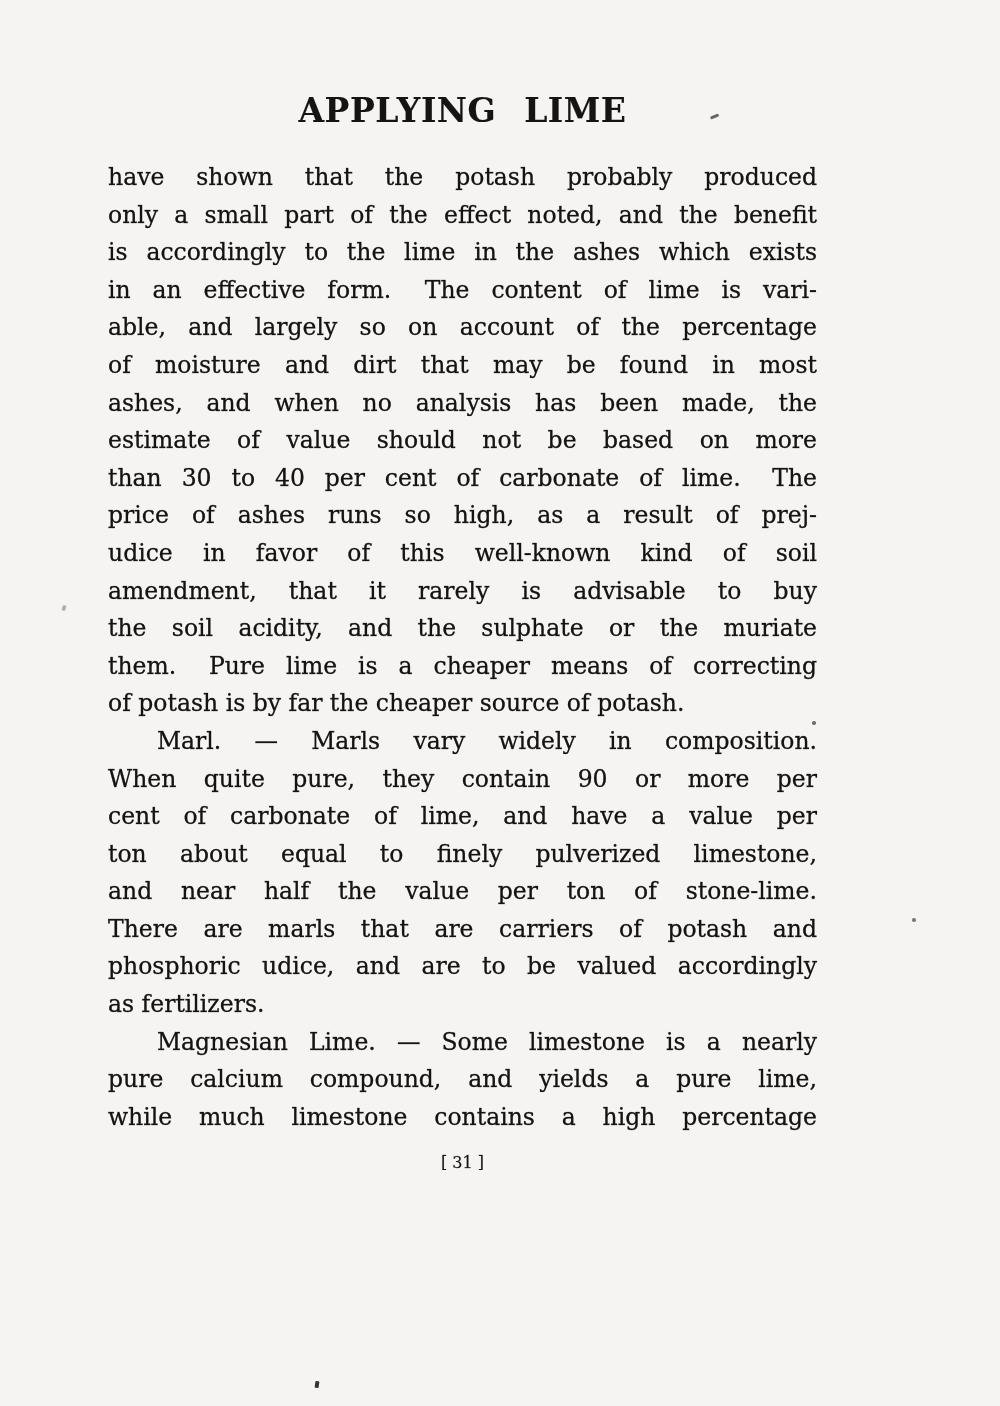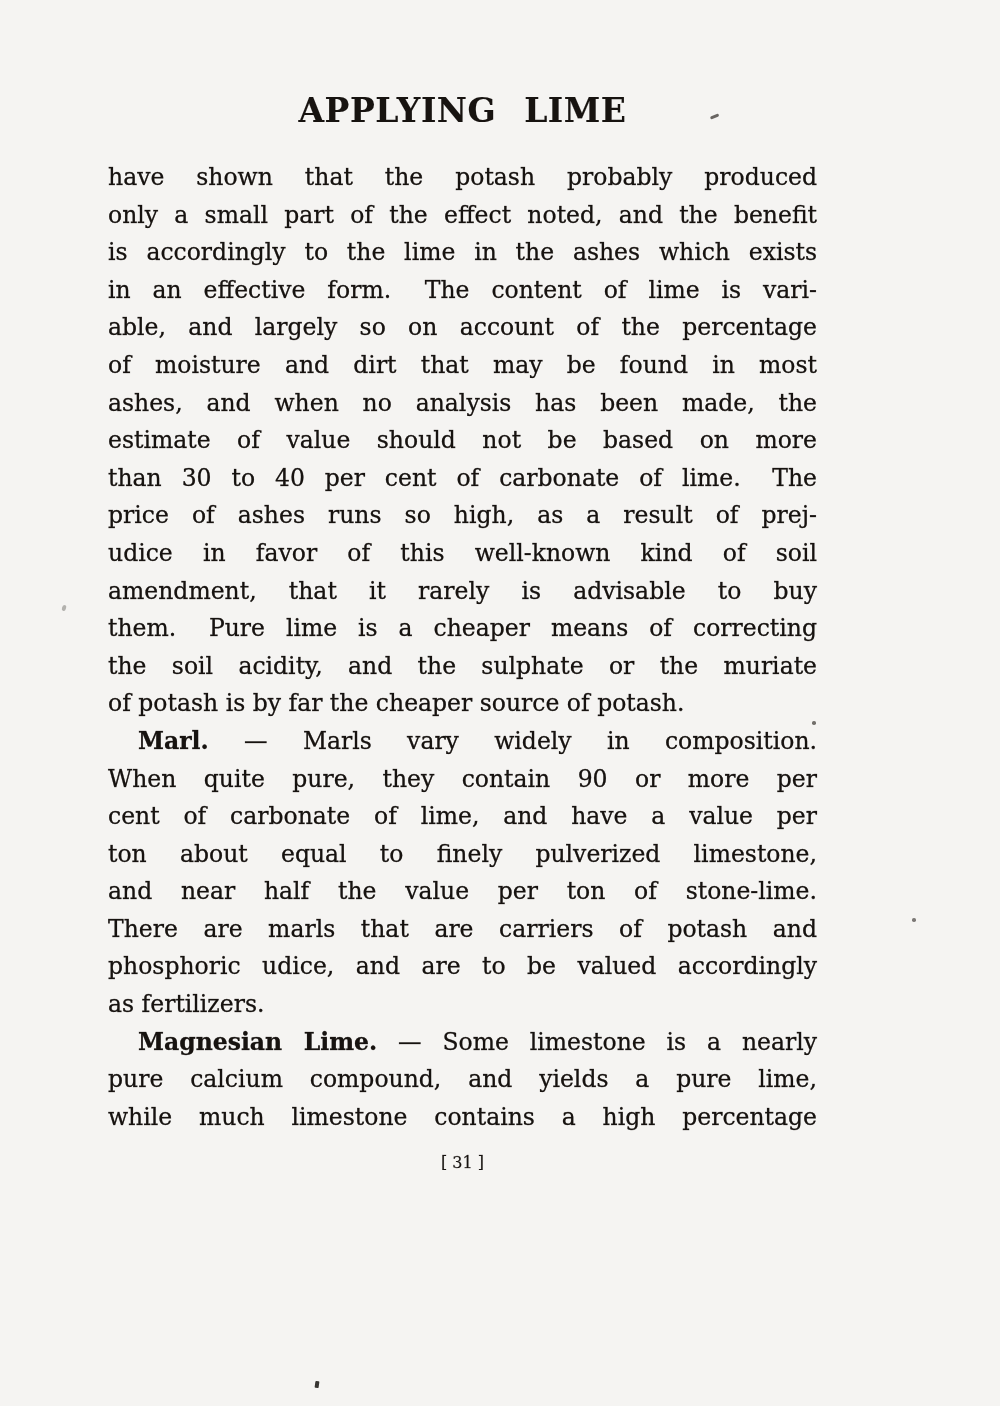--- a/index.html
+++ b/index.html
@@ -49,21 +49,22 @@
     white-space: normal;
   }
   .ln.last {
     text-align-last: left;
   }
   .ln.indent {
     padding-left: 30px;
     width: 679px;
   }
   .lead-bold {
-    font-weight: bold;
+    font-weight: normal;
+    margin-left: 19px;
   }
   .page-number {
     position: absolute;
     top: 1144px;
     left: 0;
     width: 709px;
     text-align: center;
     font-size: 16px;
     line-height: 37.6px;
     -webkit-text-stroke: 0.35px rgba(23,19,16,0.55);
@@ -106,22 +107,22 @@
       <div class="ln">is accordingly to the lime in the ashes which exists</div>
       <div class="ln">in an effective form.  The content of lime is vari-</div>
       <div class="ln">able, and largely so on account of the percentage</div>
       <div class="ln">of moisture and dirt that may be found in most</div>
       <div class="ln">ashes, and when no analysis has been made, the</div>
       <div class="ln">estimate of value should not be based on more</div>
       <div class="ln">than 30 to 40 per cent of carbonate of lime.  The</div>
       <div class="ln">price of ashes runs so high, as a result of prej-</div>
       <div class="ln">udice in favor of this well-known kind of soil</div>
       <div class="ln">amendment, that it rarely is advisable to buy</div>
+      <div class="ln">the soil acidity, and the sulphate or the muriate</div>
       <div class="ln">them.  Pure lime is a cheaper means of correcting</div>
-      <div class="ln">the soil acidity, and the sulphate or the muriate</div>
       <div class="ln last">of potash is by far the cheaper source of potash.</div>
     </div>
 
     <div>
       <div class="ln indent"><span class="lead-bold">Marl.</span><span> — Marls vary widely in composition.</span></div>
       <div class="ln">When quite pure, they contain 90 or more per</div>
       <div class="ln">cent of carbonate of lime, and have a value per</div>
       <div class="ln">ton about equal to finely pulverized limestone,</div>
       <div class="ln">and near half the value per ton of stone-lime.</div>
       <div class="ln">There are marls that are carriers of potash and</div>

